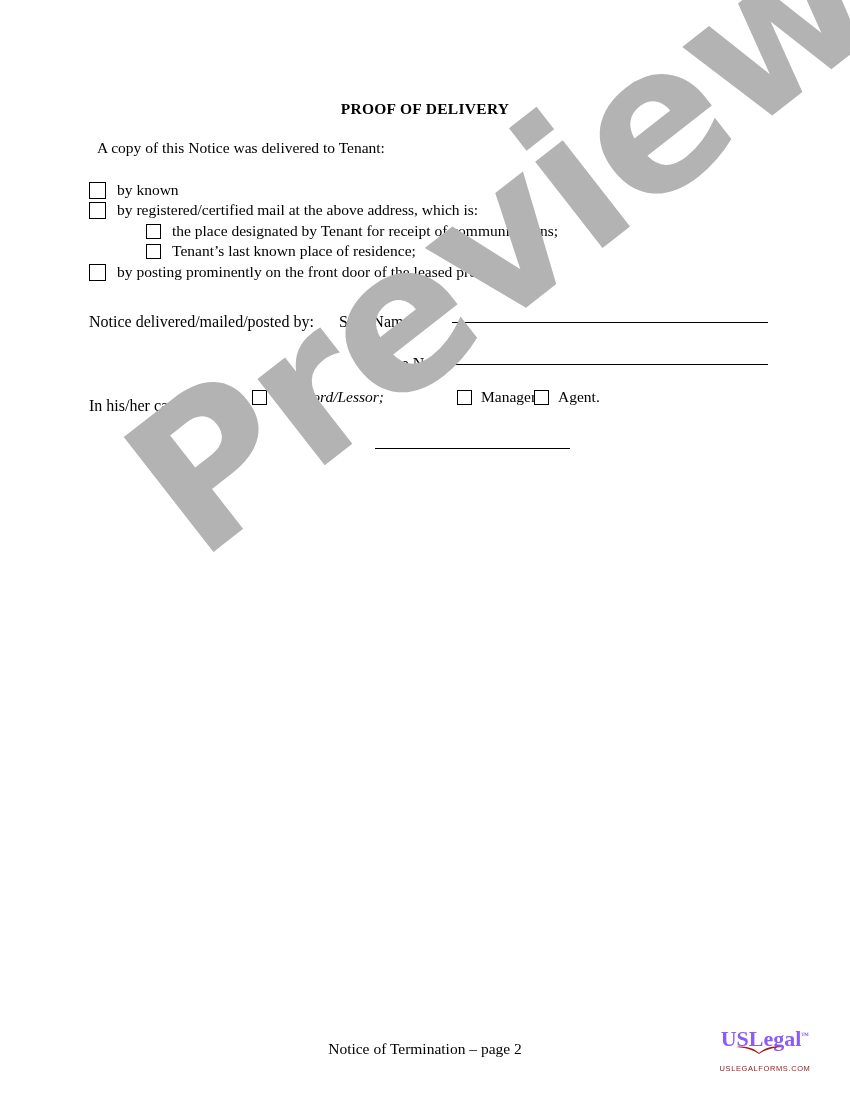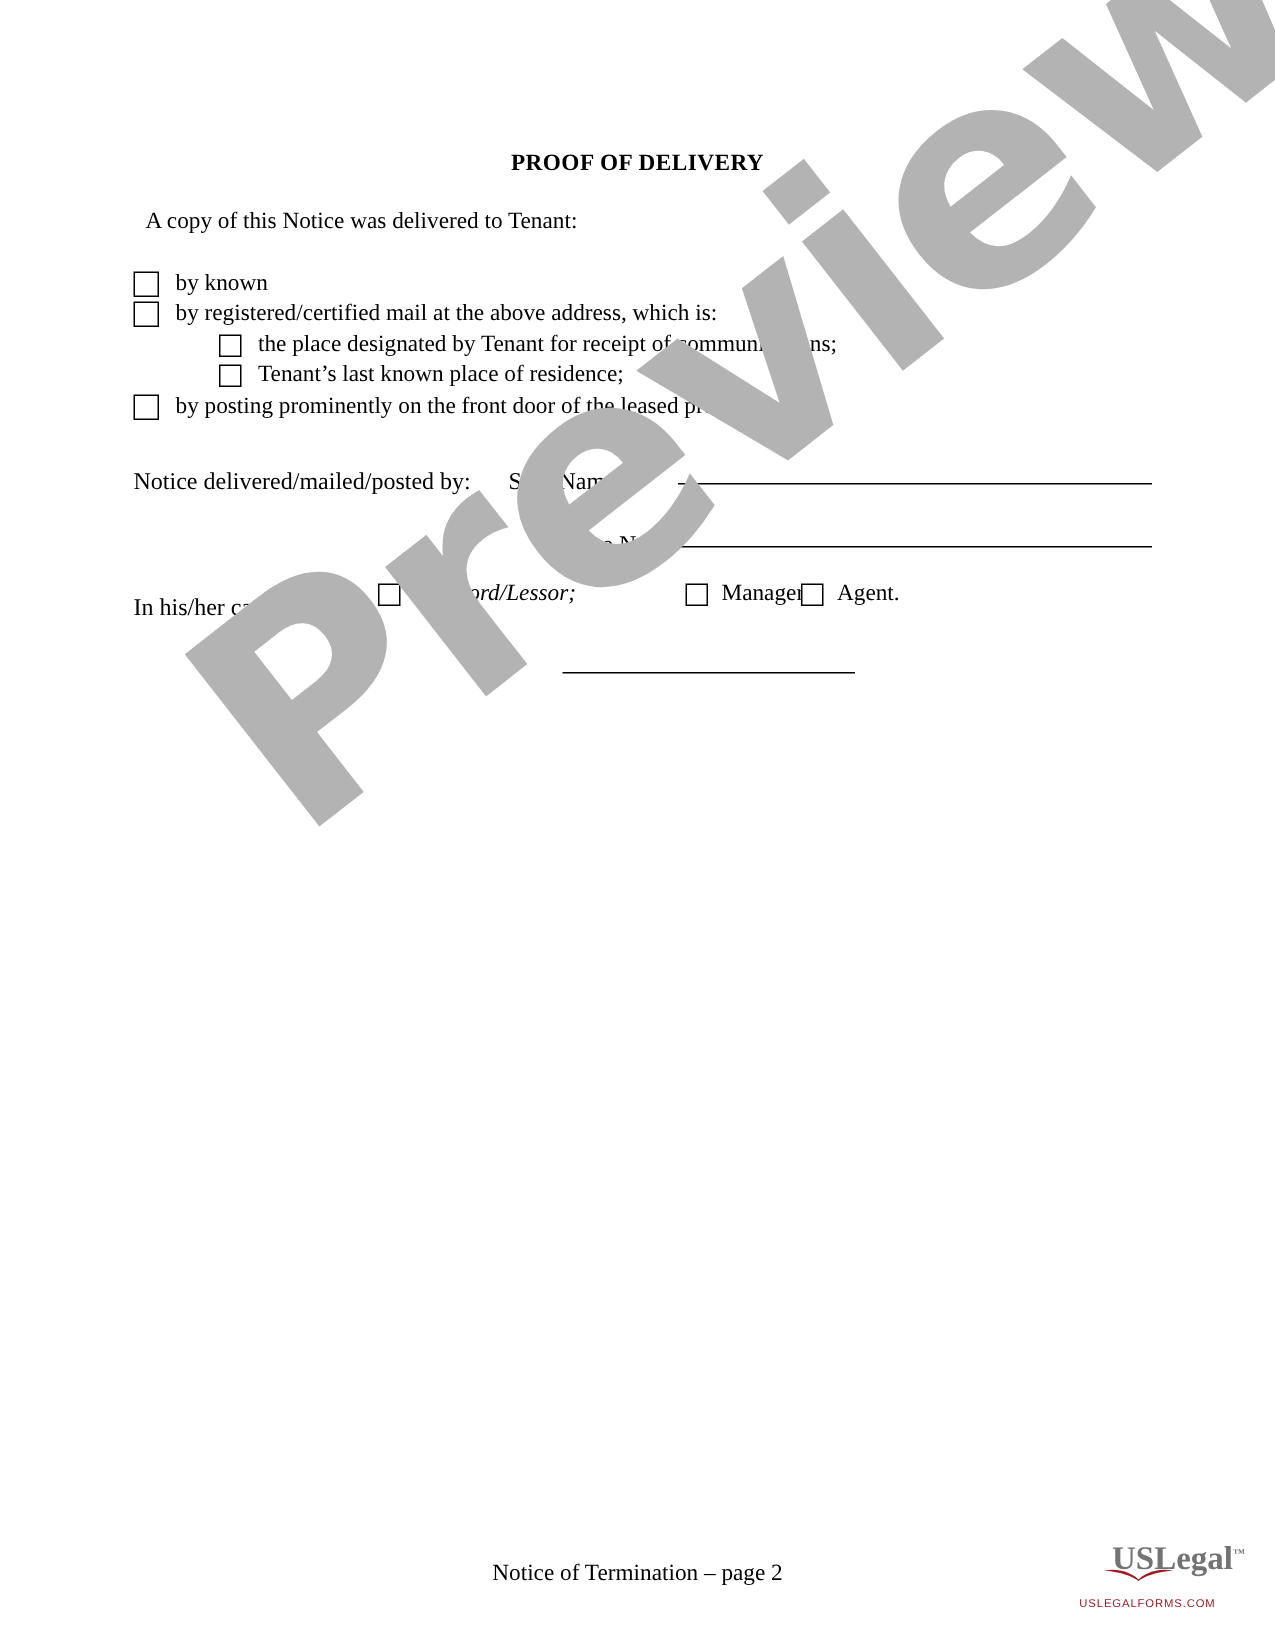--- a/index.html
+++ b/index.html
@@ -153,24 +153,23 @@
     position: absolute;
     top: 1026px;
     left: 700px;
     width: 130px;
     text-align: center;
   }
   .logo-main {
     font-family: "Liberation Serif", serif;
     font-size: 22px;
     font-weight: bold;
-    color: #737373;
+    color: #8b5cf6;
     letter-spacing: 0px;
     white-space: nowrap;
-    text-align: right;
   }
   .logo-main .us {
     letter-spacing: 0px;
   }
   .logo-tm {
     font-size: 8px;
     vertical-align: super;
   }
   .logo-swoosh {
     position: absolute;

